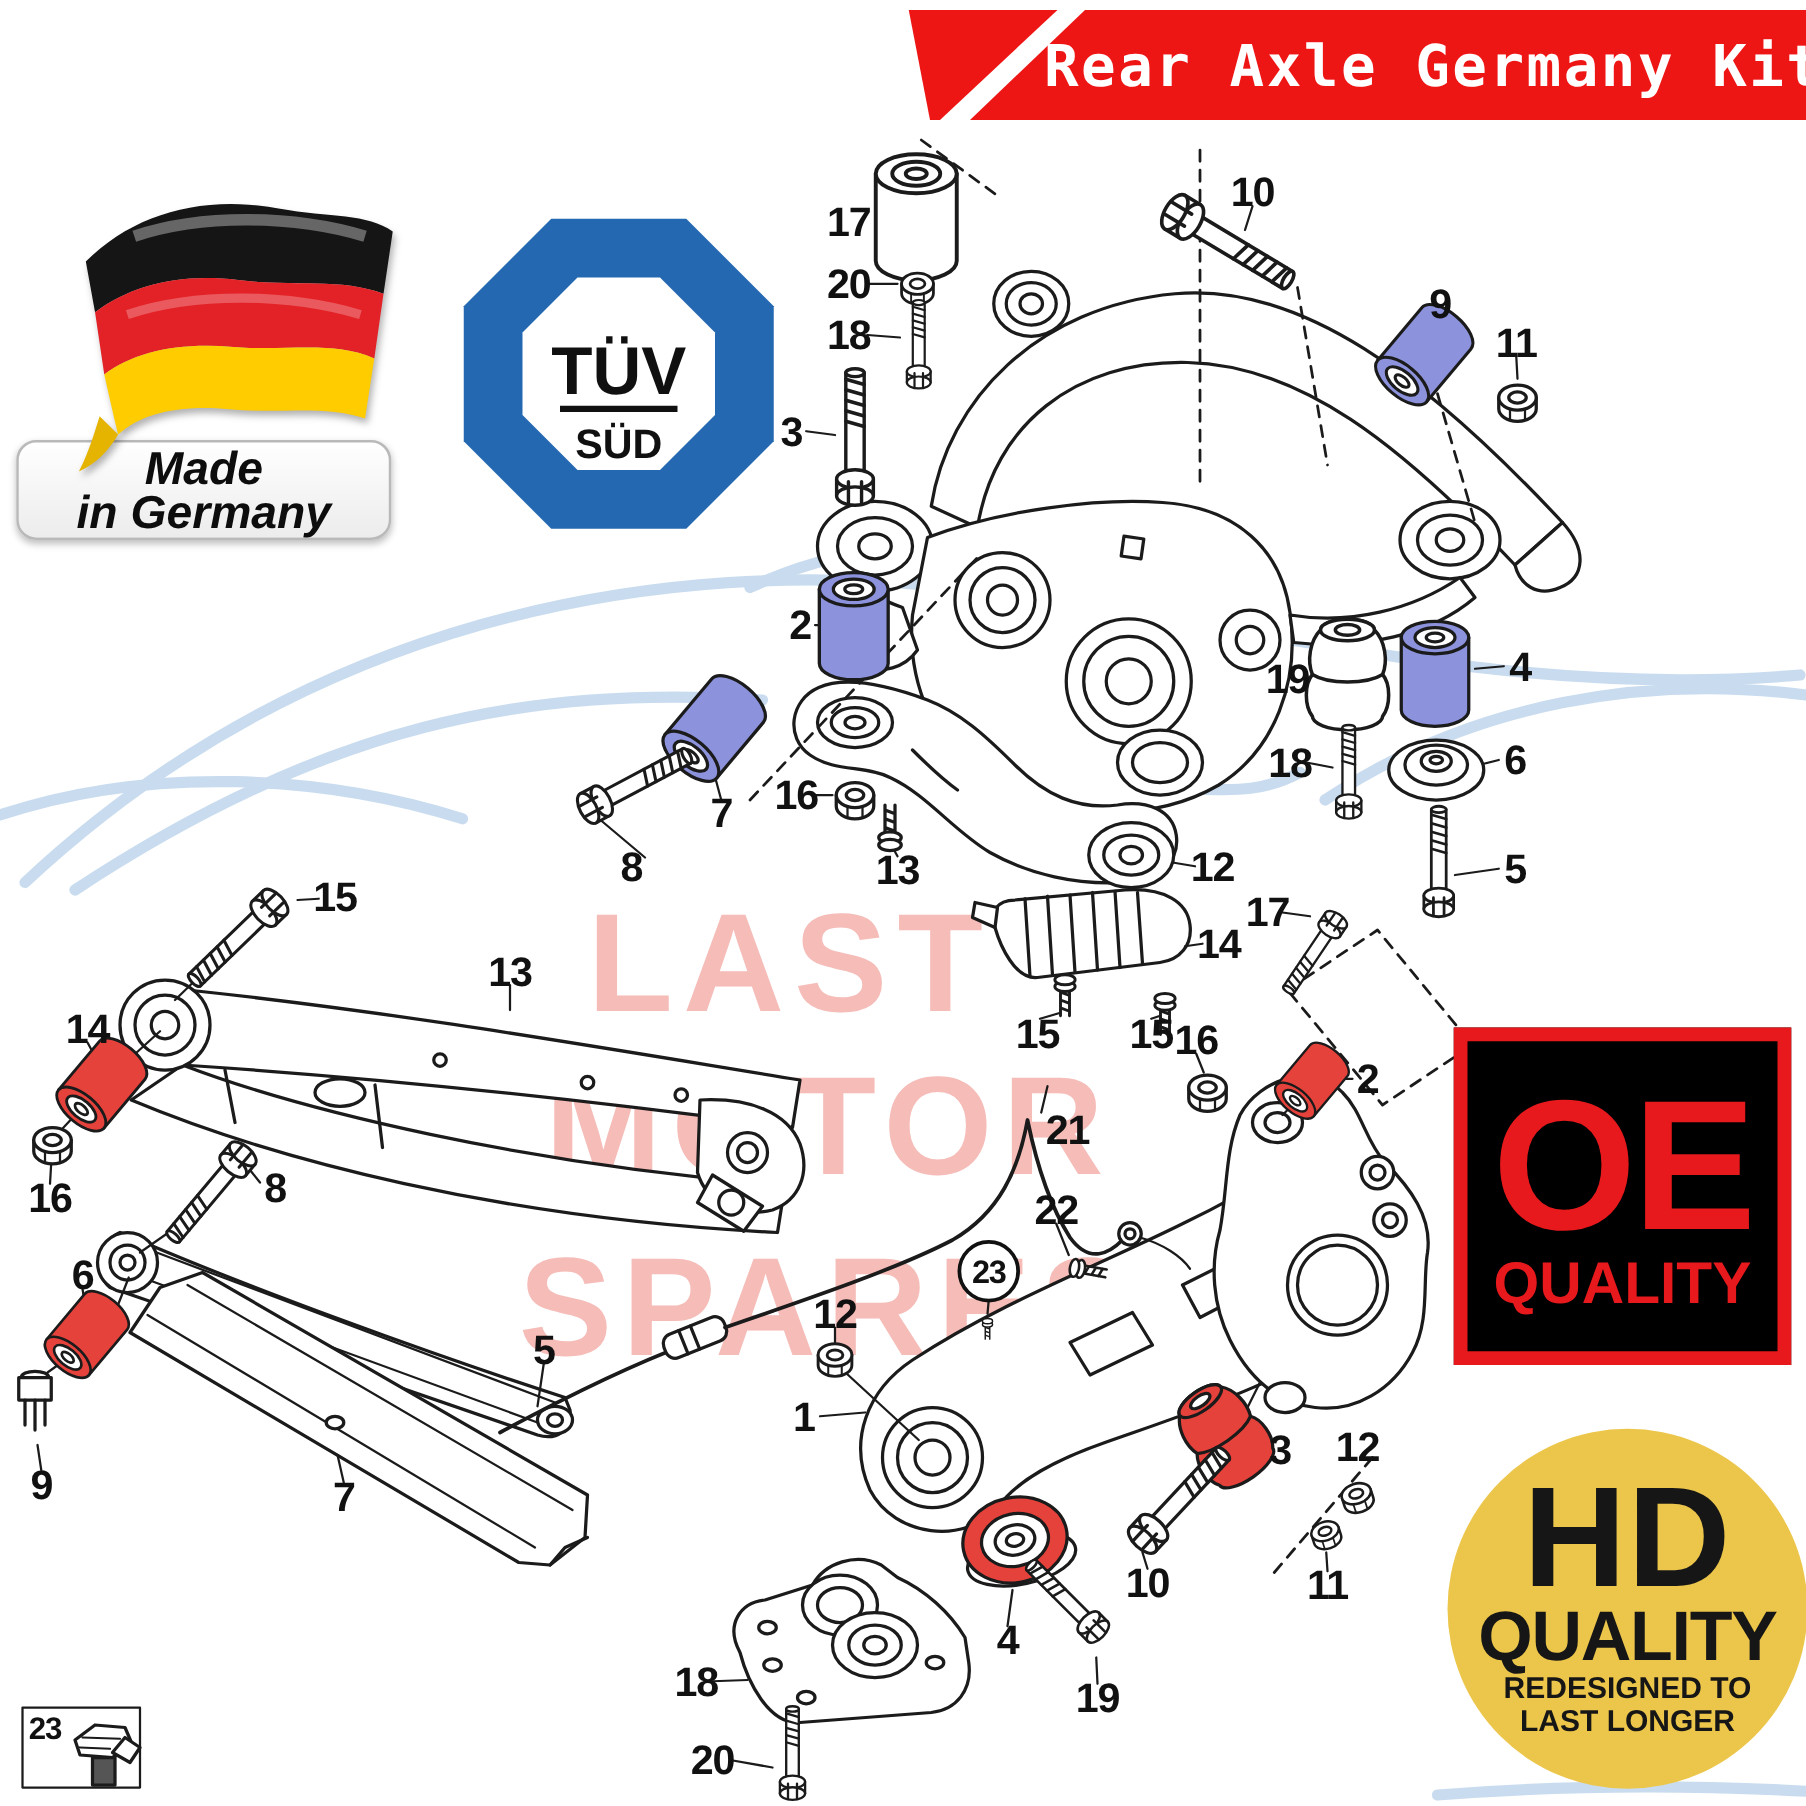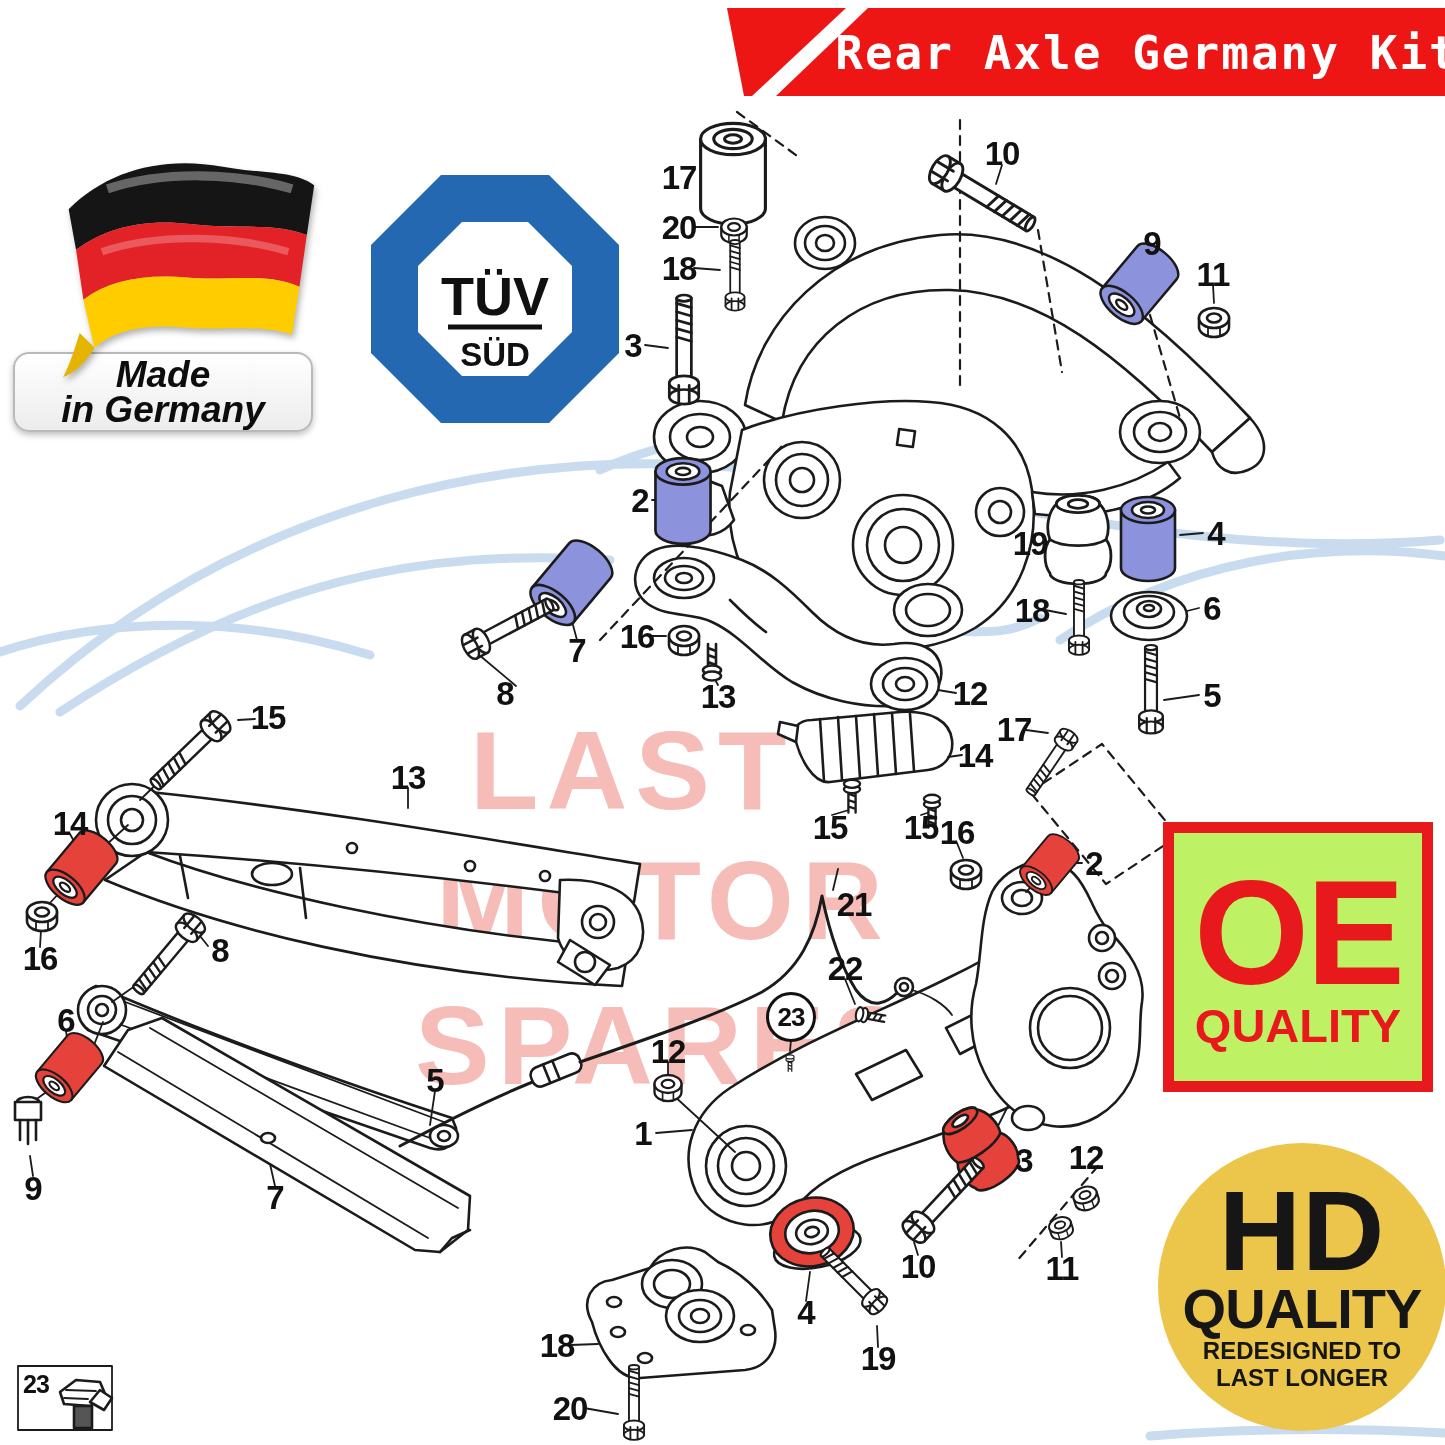--- a/index.html
+++ b/index.html
@@ -35,21 +35,21 @@
   #mig-badge{position:absolute;left:13px;top:352px;width:296px;height:76px;z-index:2;
           background:linear-gradient(#ffffff,#ececec);border:2px solid #b9b9b9;border-radius:16px;
           box-shadow:0 3px 6px rgba(0,0,0,.25);display:flex;flex-direction:column;
           align-items:center;justify-content:center;}
   #mig-badge div{font-weight:700;font-style:italic;font-size:37px;line-height:.95;color:#0d0d0d;}
   #flag-svg{position:absolute;left:48px;top:152px;z-index:3;filter:drop-shadow(2px 4px 3px rgba(0,0,0,.3));}
   #tuv-svg{position:absolute;left:366px;top:170px;z-index:2;}
   #tuv-svg text{font-family:"Liberation Sans",sans-serif;font-weight:700;fill:#101010;}
   
   #oe-badge{position:absolute;left:1163px;top:822px;width:248px;height:248px;z-index:2;
-          background:#bef264;border:11px solid var(--badge-red);display:flex;flex-direction:column;
+          background:#000000;border:11px solid var(--badge-red);display:flex;flex-direction:column;
           align-items:center;justify-content:center;}
   #oe-badge .l1{font-weight:700;font-size:148px;line-height:.92;color:var(--badge-red);letter-spacing:-3px;}
   #oe-badge .l2{font-weight:700;font-size:47px;line-height:1;color:var(--badge-red);letter-spacing:0px;}
   
   #hd-badge{position:absolute;left:1158px;top:1143px;width:288px;height:288px;z-index:2;
           background:var(--hd-yellow);border-radius:50%;display:flex;flex-direction:column;
           align-items:center;justify-content:center;color:#161616;text-align:center;}
   #hd-badge .l1{font-weight:700;font-size:114px;line-height:.85;letter-spacing:1px;}
   #hd-badge .l2{font-weight:700;font-size:56px;line-height:1.05;letter-spacing:-1px;}
   #hd-badge .l3,#hd-badge .l4{font-weight:700;font-size:24px;line-height:1.1;}

